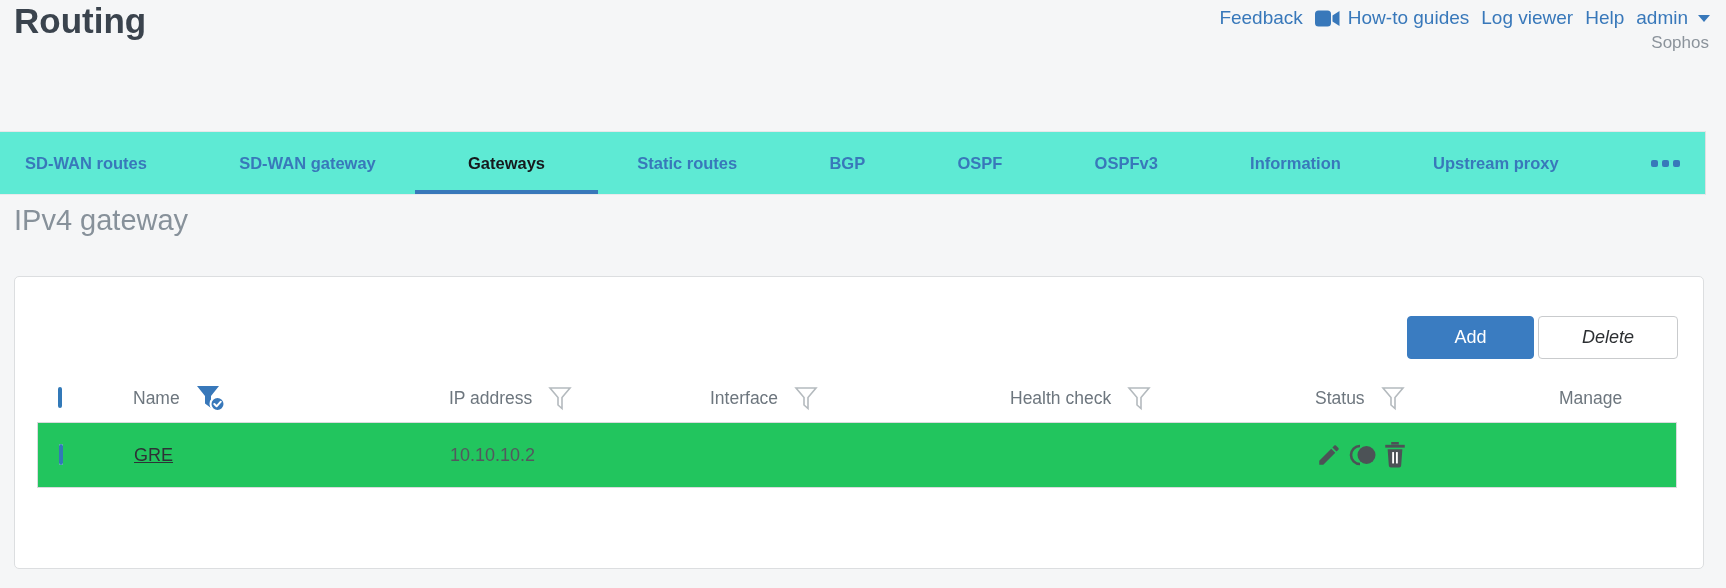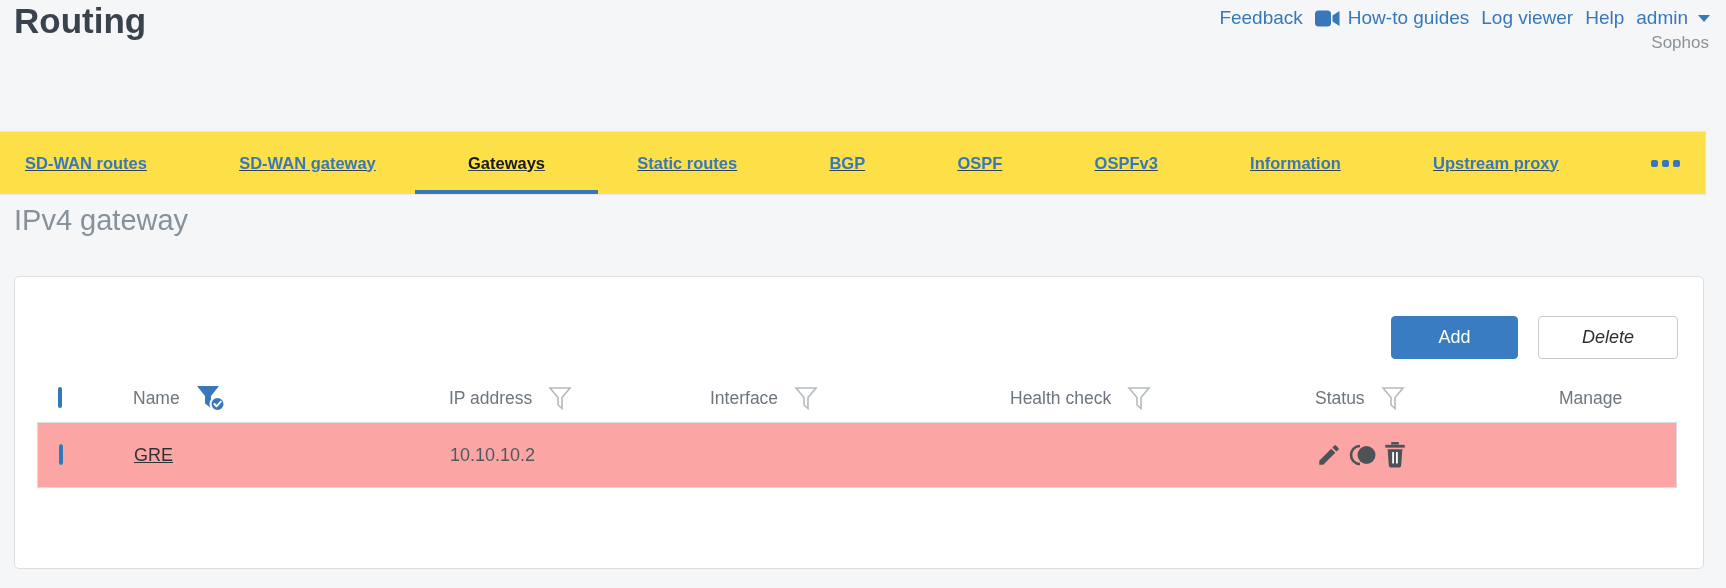--- a/index.html
+++ b/index.html
@@ -25,27 +25,26 @@
   .caret-down {
     width:0; height:0; display:inline-block; margin-left:2px;
     border-left:6px solid transparent; border-right:6px solid transparent;
     border-top:7px solid #3878ba;
   }
   .brand { position:absolute; top:33px; right:17px; font-size:17px; color:#8b939b; }
 
   
   .tab-bar {
     position:absolute; top:131px; left:0; width:1706px; height:64px;
-    background:#fde047;
+    background:#5eead4;
     border-top:1px solid #e6e7e9;
     border-right:1px solid #dfe0e2;
     border-bottom:1px solid #e9eaec;
     display:flex; align-items:stretch; justify-content:space-between;
     padding:0 25px;
-    text-decoration:underline;
   }
   .tab {
     display:flex; align-items:center; position:relative;
     font-size:16.5px; font-weight:bold; color:#3878ba;
     cursor:pointer; white-space:nowrap;
   }
   .tab.active { color:#16191d; }
   .tab.active::after {
     content:""; position:absolute; left:-53px; right:-53px; bottom:0;
     height:4px; background:#3878ba;
@@ -53,41 +52,41 @@
   .tab-more { display:flex; align-items:center; gap:4px; cursor:pointer; }
   .tab-more i { width:7px; height:7px; border-radius:2px; background:#3878ba; display:block; }
 
   
   .section-title { position:absolute; top:204px; left:14px; font-size:29px; color:#87919a; font-weight:normal; }
 
   .card {
     position:absolute; top:276px; left:14px; width:1690px; height:293px;
     background:#ffffff; border:1px solid #dcdee0; border-radius:5px;
   }
-  .toolbar { position:absolute; top:39px; right:25px; display:flex; gap:20px; }
+  .toolbar { position:absolute; top:39px; right:25px; display:flex; gap:4px; }
   .btn {
     height:43px; border-radius:4px; font-size:18px;
     display:flex; align-items:center; justify-content:center;
     cursor:pointer; font-family:inherit;
   }
   .btn-add { width:127px; background:#3a7cc1; color:#ffffff; border:1px solid #3a7cc1; }
   .btn-delete { width:140px; background:#ffffff; color:#2c2f32; border:1px solid #c9cbcd;font-style:italic; }
 
   
   .tbl-grid {
     display:grid;
     grid-template-columns:96px 316px 261px 300px 305px 244px auto;
     align-items:center;
   }
   .tbl-header { position:absolute; top:97px; left:22px; width:1640px; height:48px; }
   .th { display:flex; align-items:center; font-size:17.5px; color:#6d767e; }
   .funnel { margin-left:16px; display:inline-flex; cursor:pointer; }
   .tbl-row {
     position:absolute; top:145px; left:22px; width:1640px; height:66px;
-    border:1px solid #d9dbdd; background:#fca5a5;
+    border:1px solid #d9dbdd; background:#22c55e;
   }
   .cell { font-size:18px; color:#53585e; }
   .cb-cell { padding-left:21px; }
   .checkbox {
     width:22px; height:22px; border:2px solid #3279b8; border-radius:5px;
     background:#ffffff; cursor:pointer;
   }
   .row-link { color:#2e3236; text-decoration:underline; cursor:pointer; font-size:18px; }
   .status-dot { width:20px; height:20px; border-radius:50%; }
   .manage-cell { display:flex; align-items:center; gap:7px; }

